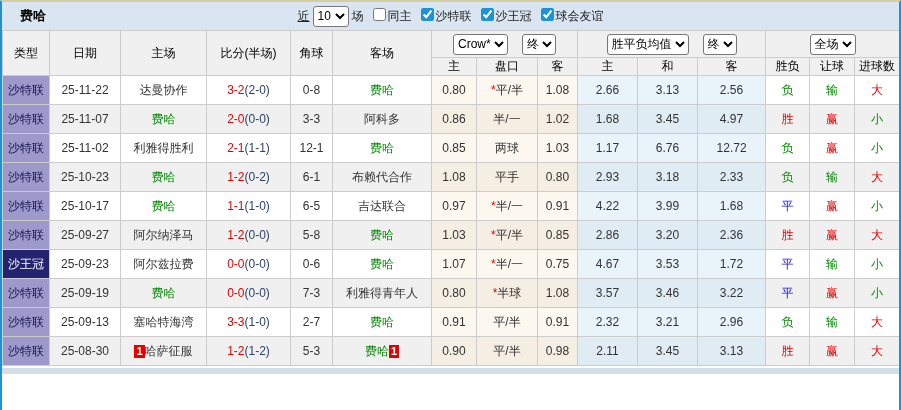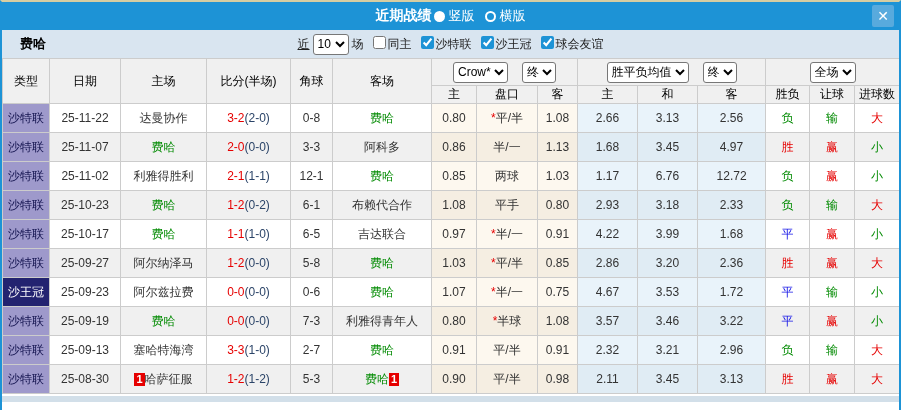--- a/index.html
+++ b/index.html
@@ -59,28 +59,20 @@
   .blue-text { color: #3a3ae8; }
   .win-rate-badge { background: #009100; color: #fff; padding: 1px 7px; margin: 0 6px 0 1px; }
   .stat-pair { margin-left: 4px; }
   .bottom-strip { height: 6px; background: #d2dfe9; margin-top: 2px; }
 </style>
 </head>
 <body>
 
 <div class="dialog">
 
-  <div class="titlebar">
-    <span class="title">近期战绩</span>
-    <span class="radio selected"></span>
-    <span class="radio-label">竖版</span>
-    <span class="radio"></span>
-    <span class="radio-label">横版</span>
-    <span class="close-btn">✕</span>
-  </div>
 
   <div class="filter-row">
     <span class="team-name">费哈</span>
     <div class="filter-controls">
       <span class="near-link">近</span>
       <select>
         <option>10</option>
       </select>
       <span>场</span>
       <label>
@@ -188,21 +180,21 @@
     </tr>
         <tr>
       <td class="c-saudi-league">沙特联</td>
       <td>25-11-07</td>
       <td><span class="c-green">费哈</span></td>
       <td><span class="ft">2-0</span><span class="ht">(0-0)</span></td>
       <td>3-3</td>
       <td><span>阿科多</span></td>
       <td class="hcell">0.86</td>
       <td class="hcell"><span class="star"></span><span>半/一</span></td>
-      <td class="hcell">1.13</td>
+      <td class="hcell">1.02</td>
       <td class="ocell">1.68</td>
       <td class="ocell">3.45</td>
       <td class="ocell">4.97</td>
       <td class="c-red">胜</td>
       <td class="c-red">赢</td>
       <td class="c-green">小</td>
     </tr>
         <tr>
       <td class="c-saudi-league">沙特联</td>
       <td>25-11-02</td>

